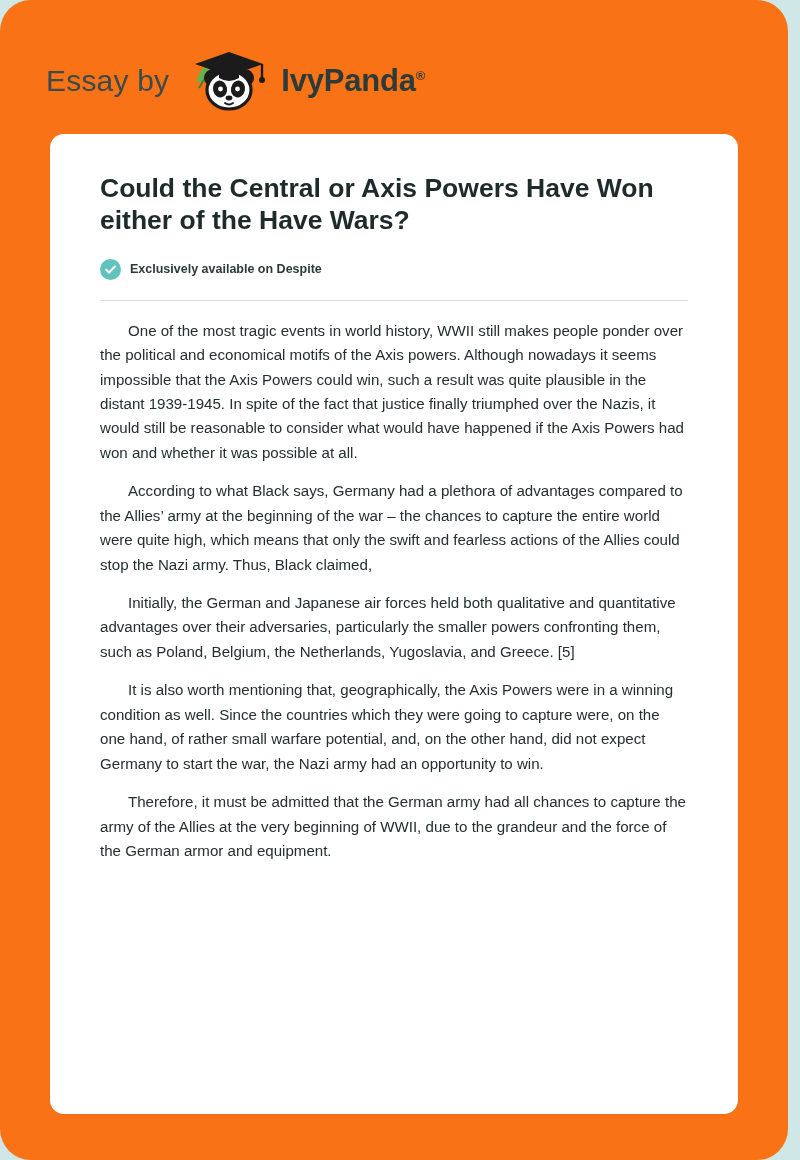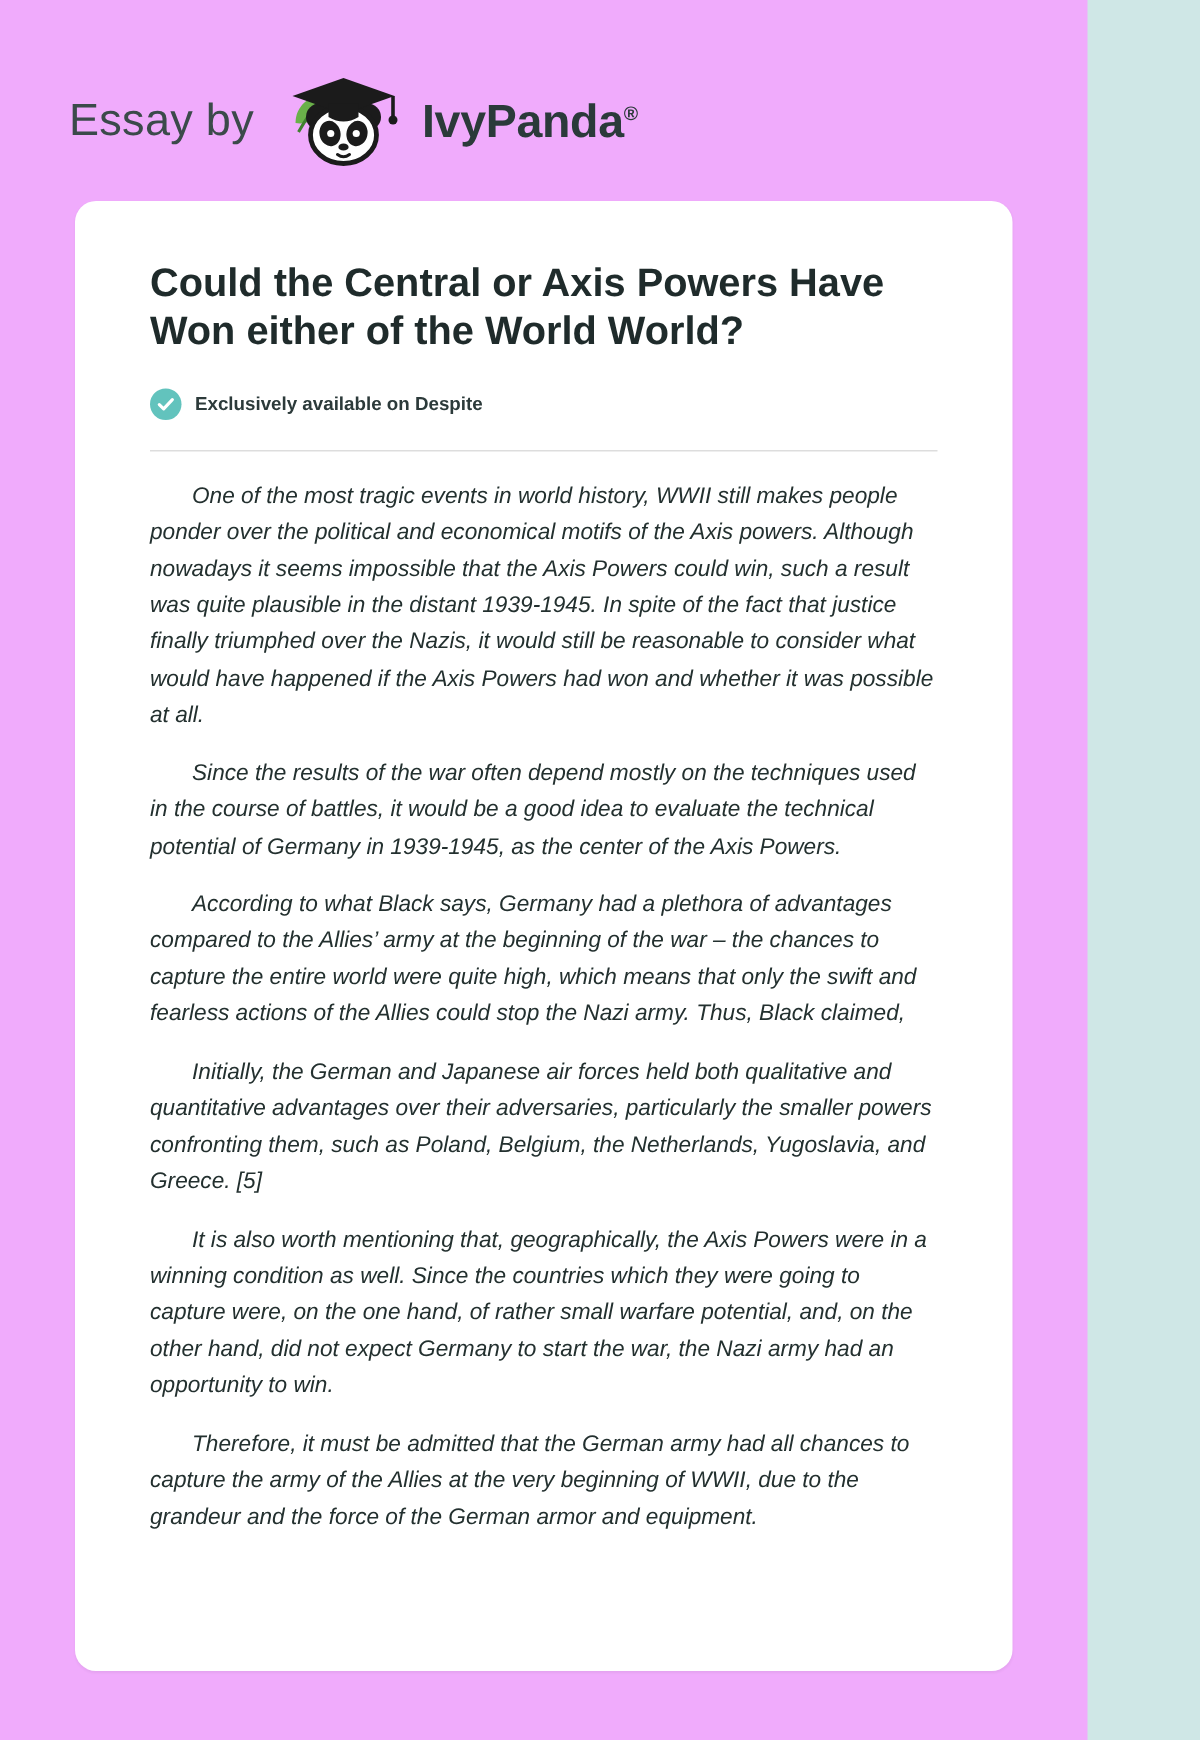--- a/index.html
+++ b/index.html
@@ -6,24 +6,25 @@
   html, body {
     margin: 0;
     padding: 0;
     width: 800px;
     height: 1160px;
     background: #cfe7e6;
     font-family: "Liberation Sans", sans-serif;
   }
   .page {
     position: relative;
-    width: 725px;
+    width: 788px;
     min-height: 1160px;
-    background: #f0abfc;
+    background: #f97316;
     overflow: hidden;
+    border-radius: 31px;
   }
 
   
   .brand-header {
     display: flex;
     align-items: center;
     padding: 42px 0 0 46px;
     height: 120px;
   }
   .brand-essay-by {
@@ -104,21 +105,20 @@
   .body-text {
     padding: 0 24px;
   }
   .body-text p {
     font-size: 15.1px;
     line-height: 1.62;
     color: #23302f;
     margin: 0 0 14px 0;
     text-indent: 28px;
     text-align: left;
-    font-style: italic;
   }
 </style>
 </head>
 <body>
 
 <div class="page">
 
   <div class="brand-header">
     <span class="brand-essay-by">Essay by</span>
     <div class="brand-logo">
@@ -146,36 +146,35 @@
           <path d="M79 16 L79 30" stroke="#1b1b1b" stroke-width="2.4"></path>
           <circle cx="79" cy="32" r="3" fill="#1b1b1b"></circle>
         </svg>
       </span>
       <span class="panda-wordmark"><span>IvyPanda</span><span class="reg">®</span></span>
     </div>
   </div>
 
   <div class="card">
 
-    <h1 class="doc-title">Could the Central or Axis Powers Have Won either of the World World?</h1>
+    <h1 class="doc-title">Could the Central or Axis Powers Have Won either of the Have Wars?</h1>
 
     <div class="badge-row">
       <span class="badge-check">
         <svg width="13" height="13" viewBox="0 0 13 13" xmlns="http://www.w3.org/2000/svg">
           <path d="M2.2 6.8 L5.1 9.6 L10.9 3.4" stroke="#ffffff" stroke-width="2.1" fill="none" stroke-linecap="round" stroke-linejoin="round"></path>
         </svg>
       </span>
       <span class="badge-text">Exclusively available on Despite</span>
     </div>
 
     <div class="divider"></div>
 
     <div class="body-text">
       <p>One of the most tragic events in world history, WWII still makes people ponder over the political and economical motifs of the Axis powers. Although nowadays it seems impossible that the Axis Powers could win, such a result was quite plausible in the distant 1939-1945. In spite of the fact that justice finally triumphed over the Nazis, it would still be reasonable to consider what would have happened if the Axis Powers had won and whether it was possible at all.</p>
-      <p>Since the results of the war often depend mostly on the techniques used in the course of battles, it would be a good idea to evaluate the technical potential of Germany in 1939-1945, as the center of the Axis Powers.</p>
       <p>According to what Black says, Germany had a plethora of advantages compared to the Allies’ army at the beginning of the war – the chances to capture the entire world were quite high, which means that only the swift and fearless actions of the Allies could stop the Nazi army. Thus, Black claimed,</p>
       <p>Initially, the German and Japanese air forces held both qualitative and quantitative advantages over their adversaries, particularly the smaller powers confronting them, such as Poland, Belgium, the Netherlands, Yugoslavia, and Greece. [5]</p>
       <p>It is also worth mentioning that, geographically, the Axis Powers were in a winning condition as well. Since the countries which they were going to capture were, on the one hand, of rather small warfare potential, and, on the other hand, did not expect Germany to start the war, the Nazi army had an opportunity to win.</p>
       <p>Therefore, it must be admitted that the German army had all chances to capture the army of the Allies at the very beginning of WWII, due to the grandeur and the force of the German armor and equipment.</p>
     </div>
 
   </div>
 </div>
 
 </body></html>

